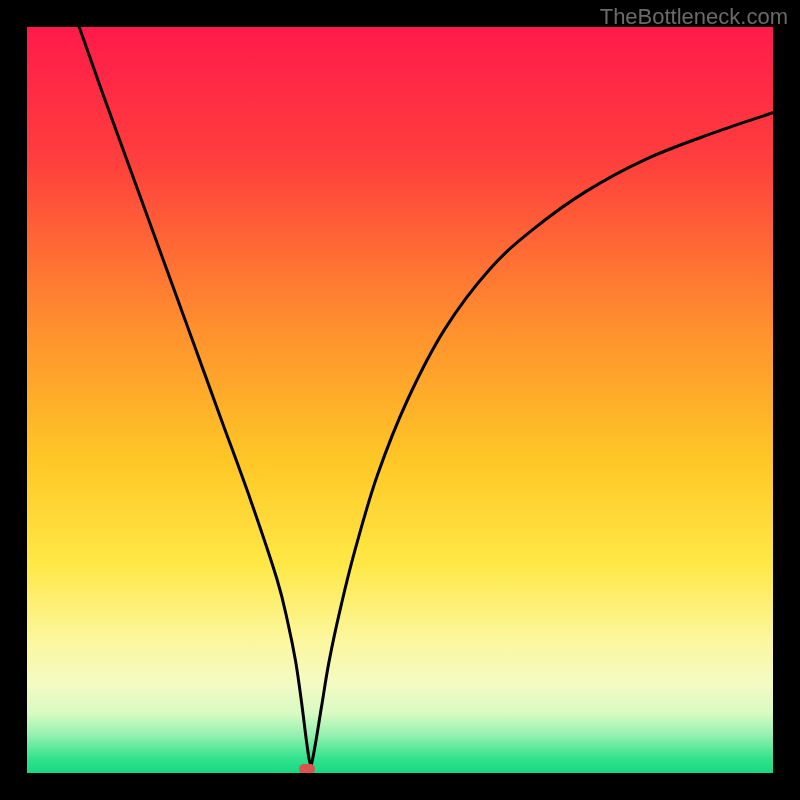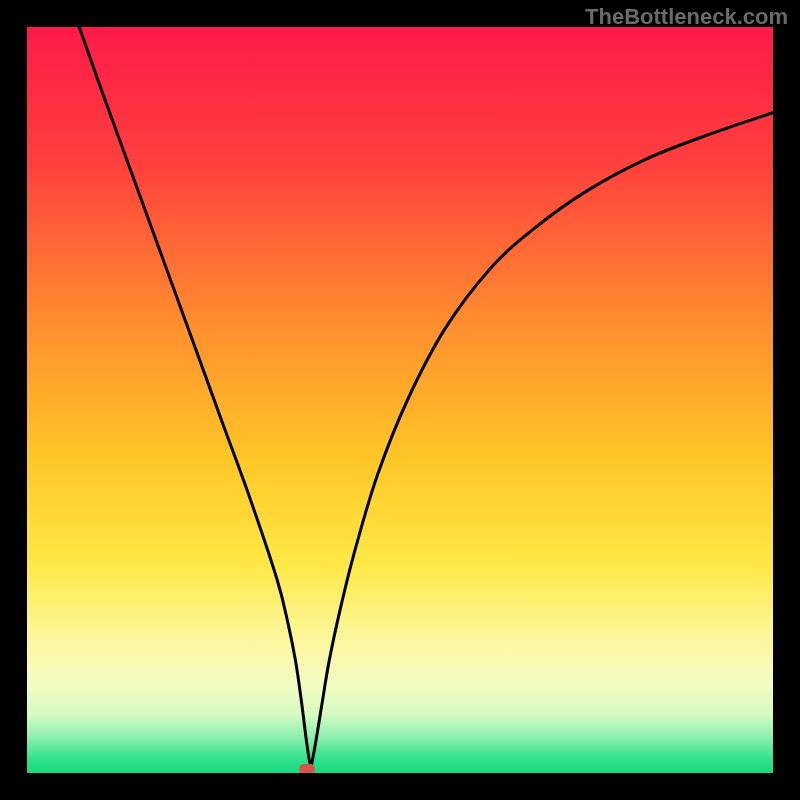--- a/index.html
+++ b/index.html
@@ -9,21 +9,21 @@
     background: #000;
     font-family: Arial, sans-serif;
     position: relative;
   }
   .attribution {
     position: absolute;
     top: 4px;
     right: 12px;
     color: #6a6a6a;
     font-size: 22px;
-    font-weight: 700;
+    font-weight: 400;
     z-index: 10;
   }
   .plot-area {
     position: absolute;
     left: 27px;
     top: 27px;
     width: 746px;
     height: 746px;
     overflow: hidden;
   }

